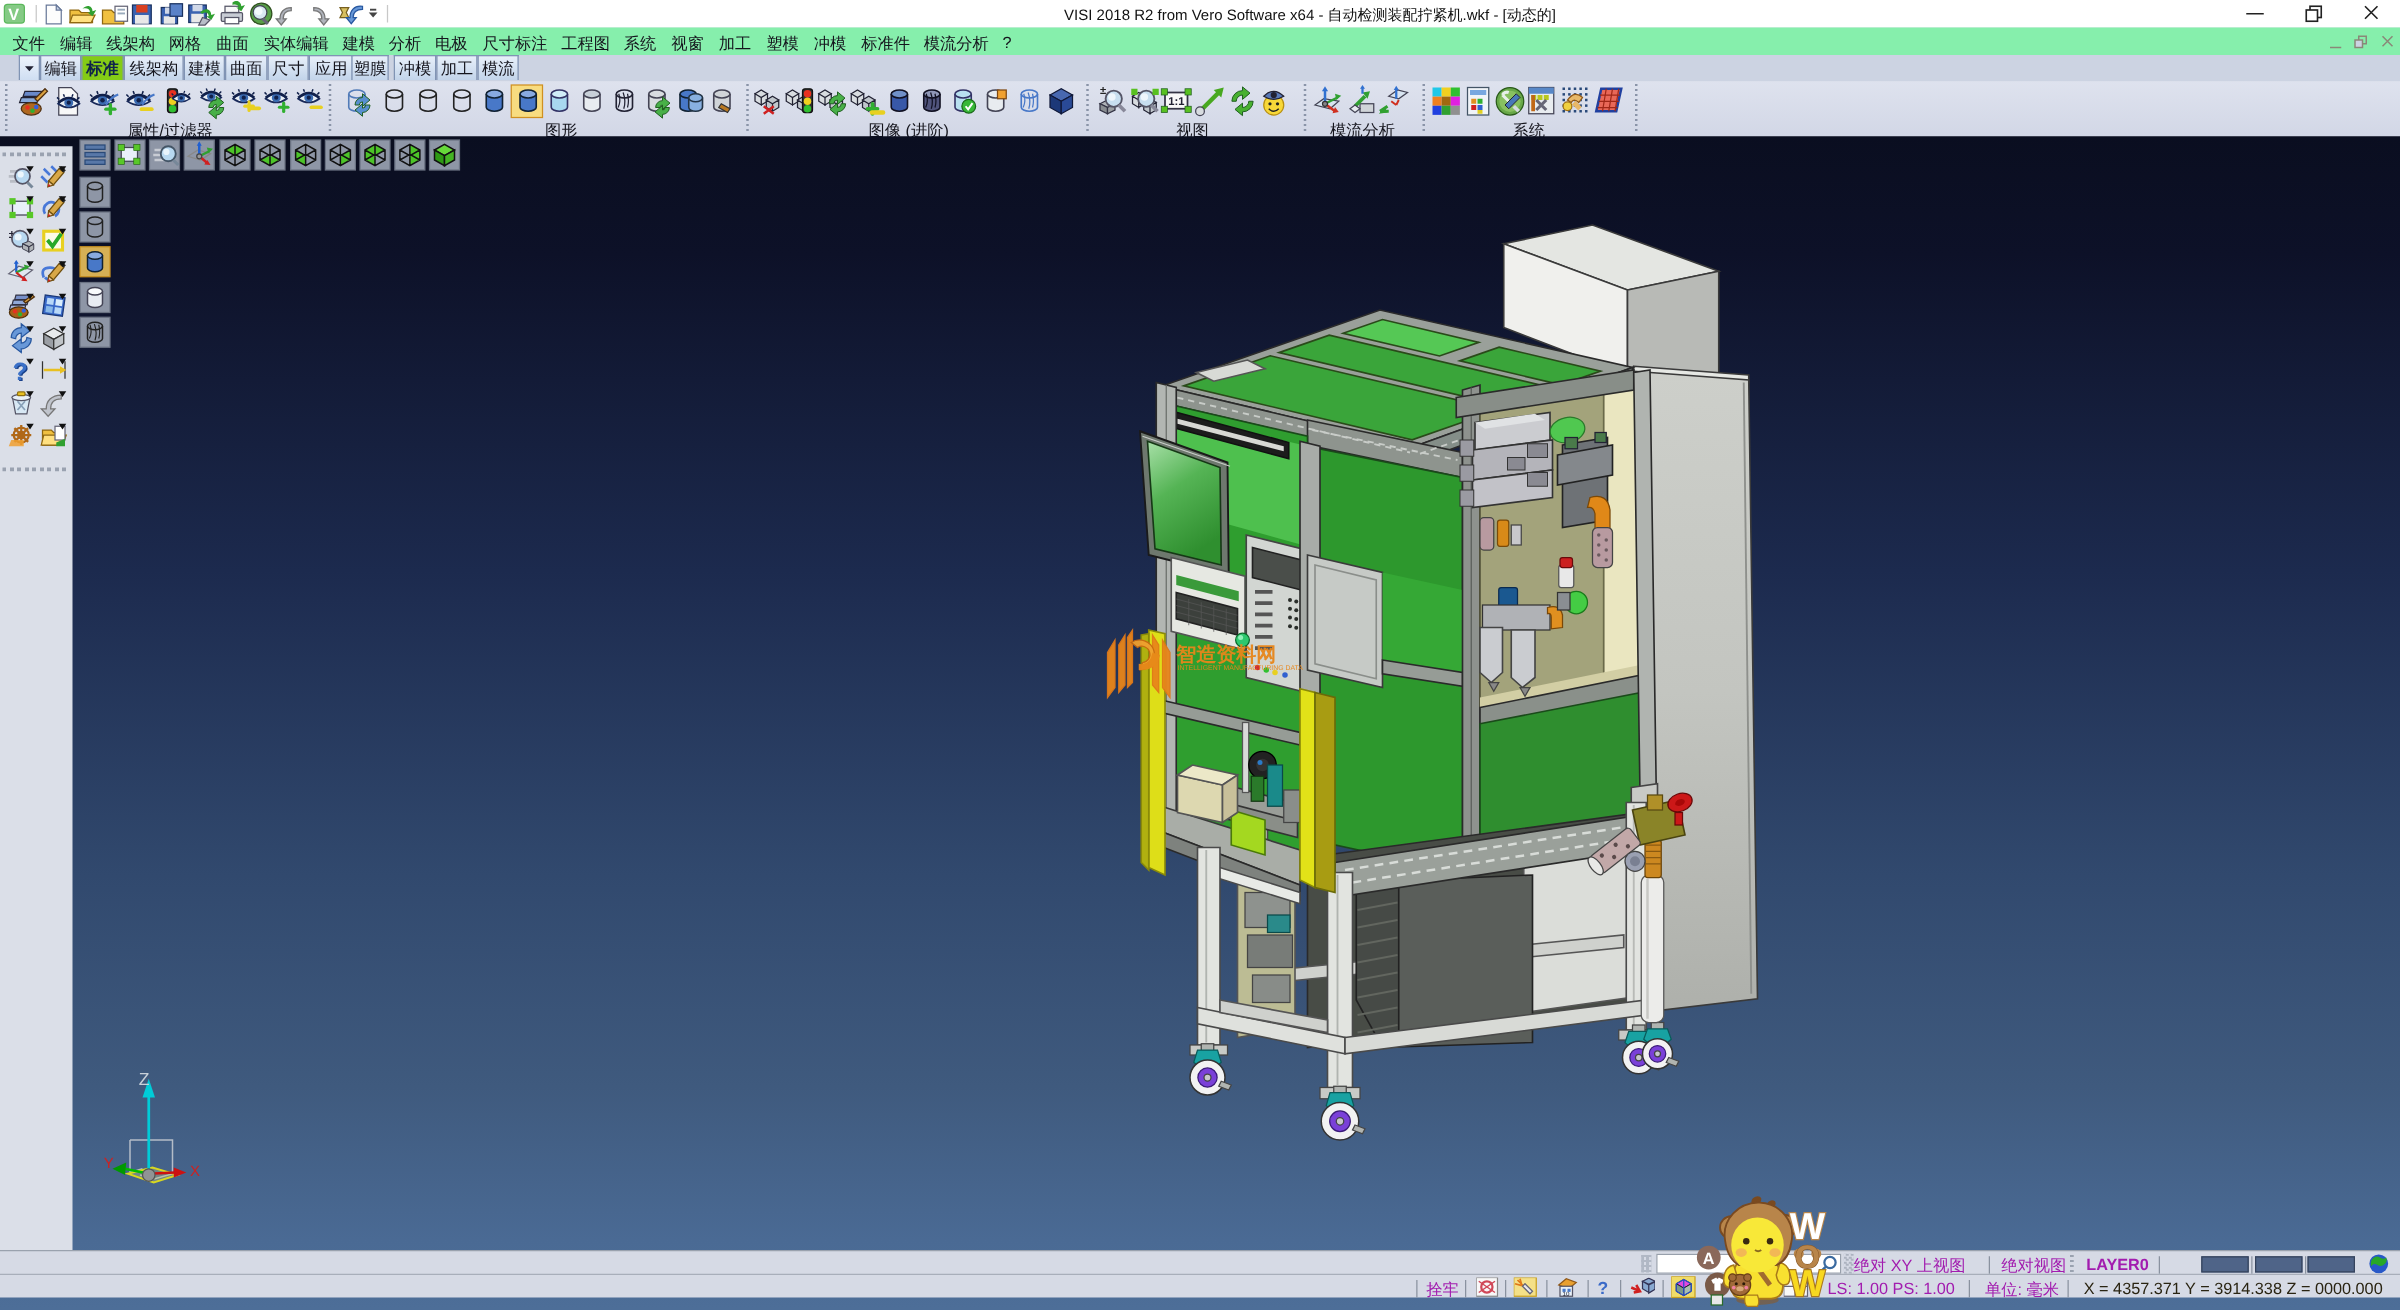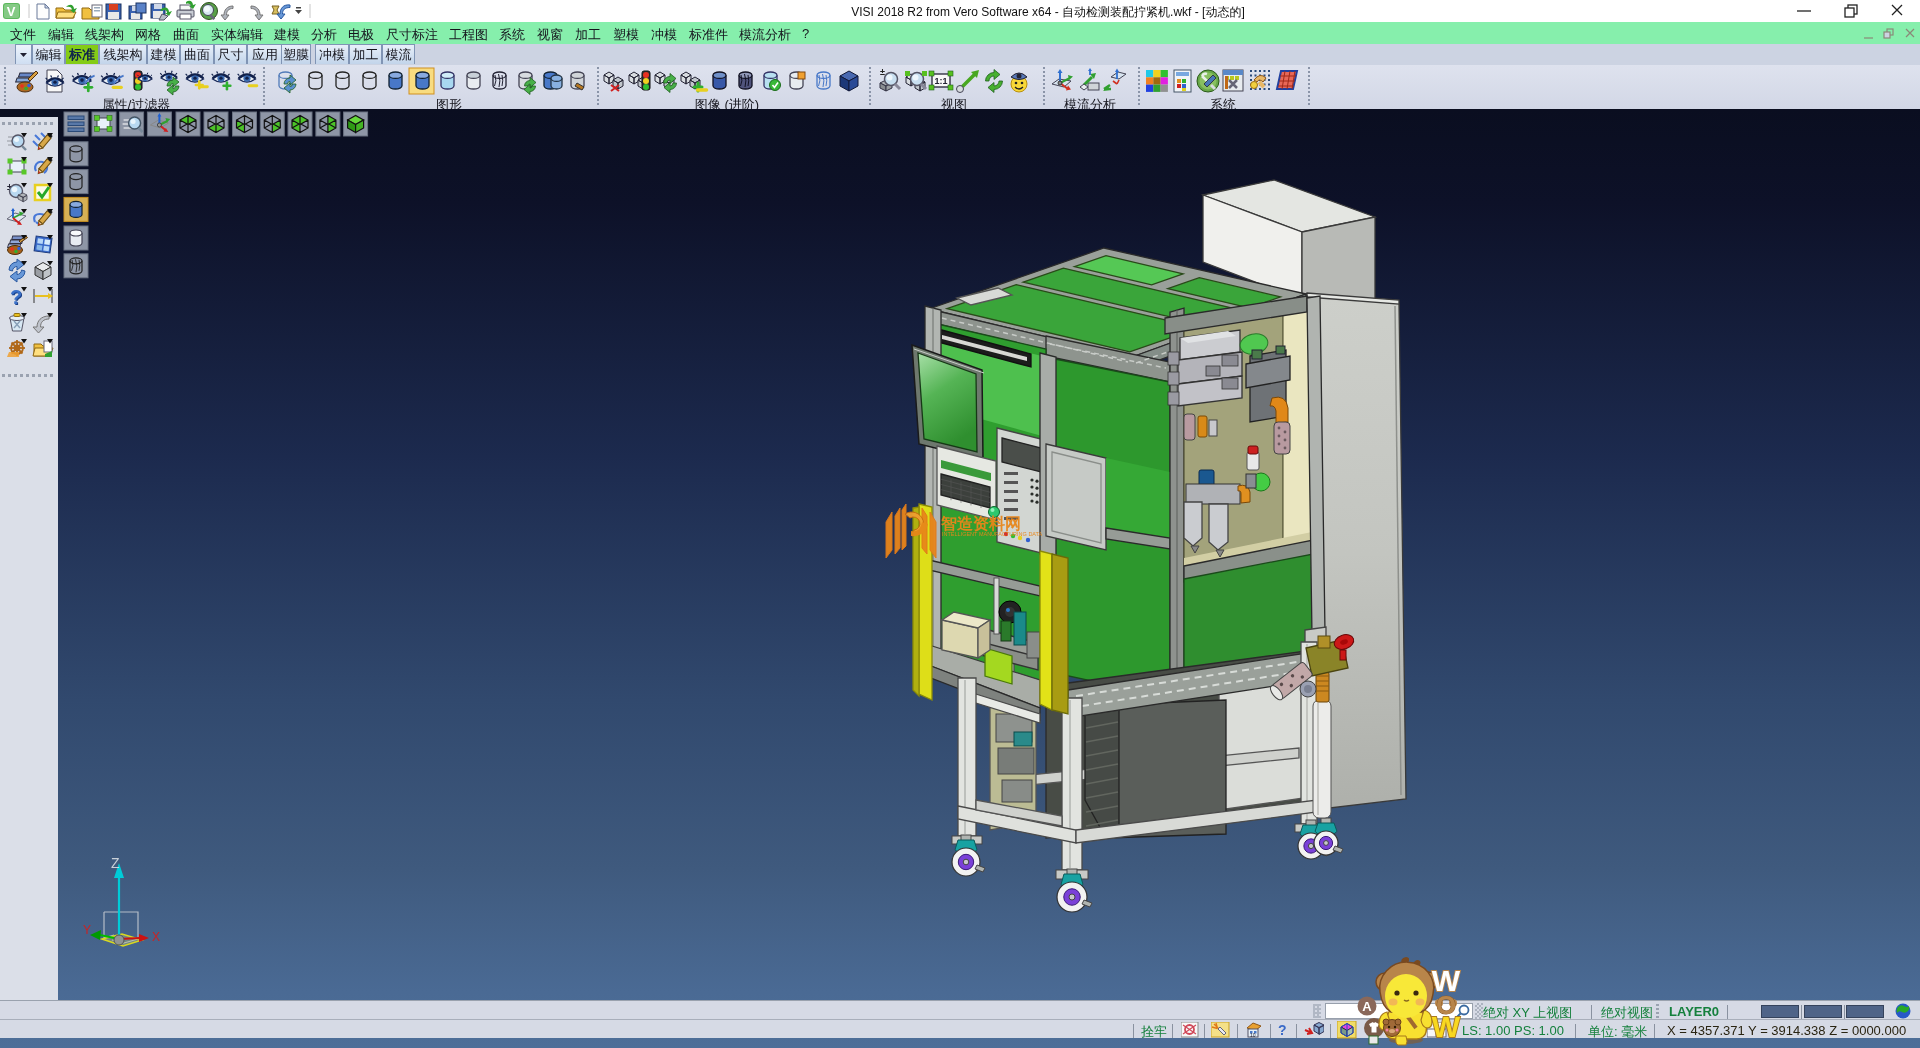--- a/index.html
+++ b/index.html
@@ -22,21 +22,21 @@
 .rlabel { position:absolute; top:31px; font-size:13px; color:#15151d; white-space:nowrap; transform:translateX(-50%); }
 
 #viewport { left:0; top:109px; width:1920px; height:939px; background:linear-gradient(#0a0e20 0%, #0d1128 10%, #1c2a4e 37%, #31496e 63%, #3f5a7e 81%, #4a6a94 94%, #4d6e98 100%); }
 #vpsvg { position:absolute; left:0; top:0; }
 
 #sidebar { left:0; top:117px; width:58px; height:886px; background:#dbdfe8; }
 .dotsep { position:absolute; left:2px; width:52px; height:3px; background-image:repeating-linear-gradient(90deg,#9aa2b0 0 3px, transparent 3px 6px); }
 
 #status { left:0; top:1000px; width:1920px; height:38px; background:#d6dae5; border-top:1px solid #9aa2ae; }
 #statusline { left:0; top:1019px; width:1920px; height:1px; background:#a8aeba; }
-.st { position:absolute; font-size:13px; color:#15803d; white-space:nowrap; }
+.st { position:absolute; font-size:13px; color:#a21caf; white-space:nowrap; }
 .vsep { position:absolute; width:1px; height:14px; background:#8a92a0; }
 #taskbar { left:0; top:1038px; width:1920px; height:10px; background:#191919; overflow:hidden; }
 </style>
 </head>
 <body>
 <div id="root">
 
 <div class="abs" id="titlebar">
 <svg width="1920" height="22">
   <rect x="3" y="3" width="17" height="16" rx="3" fill="#5cb85c"></rect>

